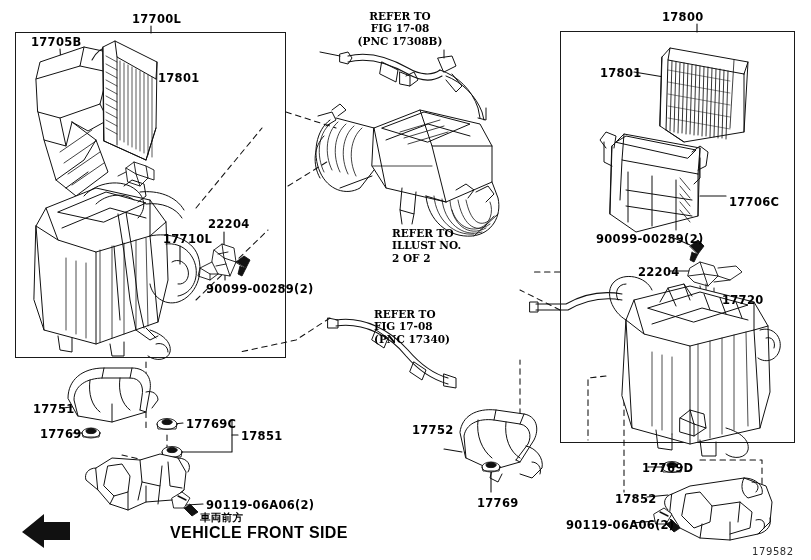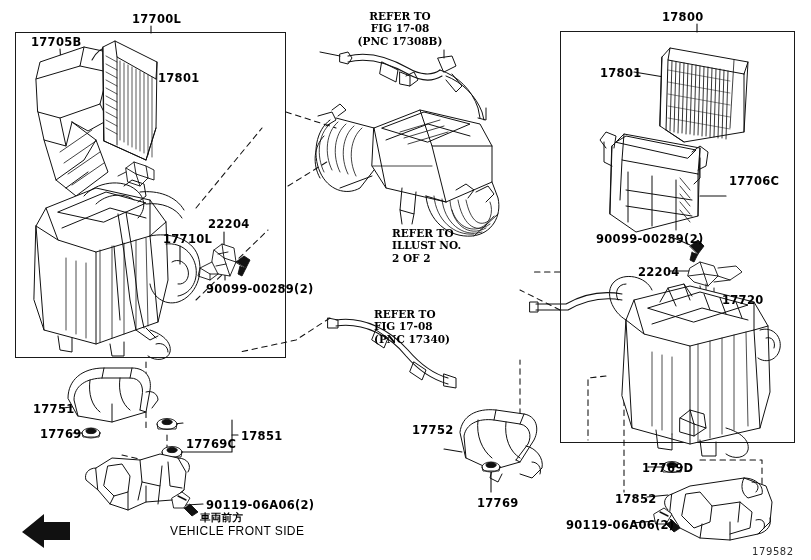--- a/index.html
+++ b/index.html
@@ -4,21 +4,21 @@
 <style>
   html,body{margin:0;padding:0;background:#fff;}
   body{width:811px;height:560px;position:relative;overflow:hidden;
        font-family:"DejaVu Sans",sans-serif;color:#000;}
   #stage{position:absolute;inset:0;width:811px;height:412px;}
   svg.layer{position:absolute;left:0;top:0;width:811px;height:560px;overflow:visible;}
   .lbl{position:absolute;font-family:"DejaVu Sans",sans-serif;font-weight:bold;
        font-size:11.5px;letter-spacing:.3px;white-space:nowrap;line-height:1.18;}
   .lbl.serif{font-family:"DejaVu Serif",serif;font-weight:bold;font-size:10.5px;letter-spacing:0;}
   .lbl.jp{font-size:10.5px;font-weight:bold;margin-left:30px;}
-  .lbl.front{font-size:12px;font-weight:normal;font-family:"Liberation Sans",sans-serif;letter-spacing:.4px;}
+  .lbl.front{font-size:16px;font-weight:bold;font-family:"Liberation Sans",sans-serif;letter-spacing:.4px;}
   .lbl.idnum{font-size:10px;font-weight:normal;letter-spacing:.6px;color:#2b2b2b;}
   .box{position:absolute;border:1.3px solid #1a1a1a;box-sizing:border-box;}
 </style>
 </head>
 <body>
 
 <div id="stage">
 
   <div class="box" id="grp0" style="left: 15px; top: 32px; width: 271px; height: 326px;"></div>
   <div class="box" id="grp1" style="left: 560px; top: 31px; width: 235px; height: 412px;"></div>
@@ -502,26 +502,26 @@
 
   <div id="labels">
       <div class="lbl" style="left: 132px; top: 13px;">17700L</div>
       <div class="lbl" style="left: 31px; top: 36px;">17705B</div>
       <div class="lbl" style="left: 158px; top: 72px;">17801</div>
       <div class="lbl" style="left: 163px; top: 233px;">17710L</div>
       <div class="lbl" style="left: 208px; top: 218px;">22204</div>
       <div class="lbl" style="left: 206px; top: 283px;">90099-00289(2)</div>
       <div class="lbl" style="left: 33px; top: 403px;">17751</div>
       <div class="lbl" style="left: 40px; top: 428px;">17769</div>
-      <div class="lbl" style="left: 186px; top: 418px; margin-top: 20px;">17769C</div>
+      <div class="lbl" style="left: 186px; top: 418px;">17769C</div>
       <div class="lbl" style="left: 241px; top: 430px;">17851</div>
       <div class="lbl" style="left: 206px; top: 499px;">90119-06A06(2)</div>
       <div class="lbl" style="left: 662px; top: 11px;">17800</div>
       <div class="lbl" style="left: 600px; top: 67px;">17801</div>
-      <div class="lbl" style="left: 729px; top: 175px;">17706C</div>
+      <div class="lbl" style="left: 729px; top: 196px;">17706C</div>
       <div class="lbl" style="left: 596px; top: 233px;">90099-00289(2)</div>
       <div class="lbl" style="left: 638px; top: 266px;">22204</div>
       <div class="lbl" style="left: 722px; top: 294px;">17720</div>
       <div class="lbl" style="left: 412px; top: 424px;">17752</div>
       <div class="lbl" style="left: 477px; top: 497px;">17769</div>
       <div class="lbl" style="left: 610px; top: 462px; margin-left: 32px;">17769D</div>
       <div class="lbl" style="left: 615px; top: 493px;">17852</div>
       <div class="lbl" style="left: 566px; top: 519px;">90119-06A06(2)</div>
     </div>
 

